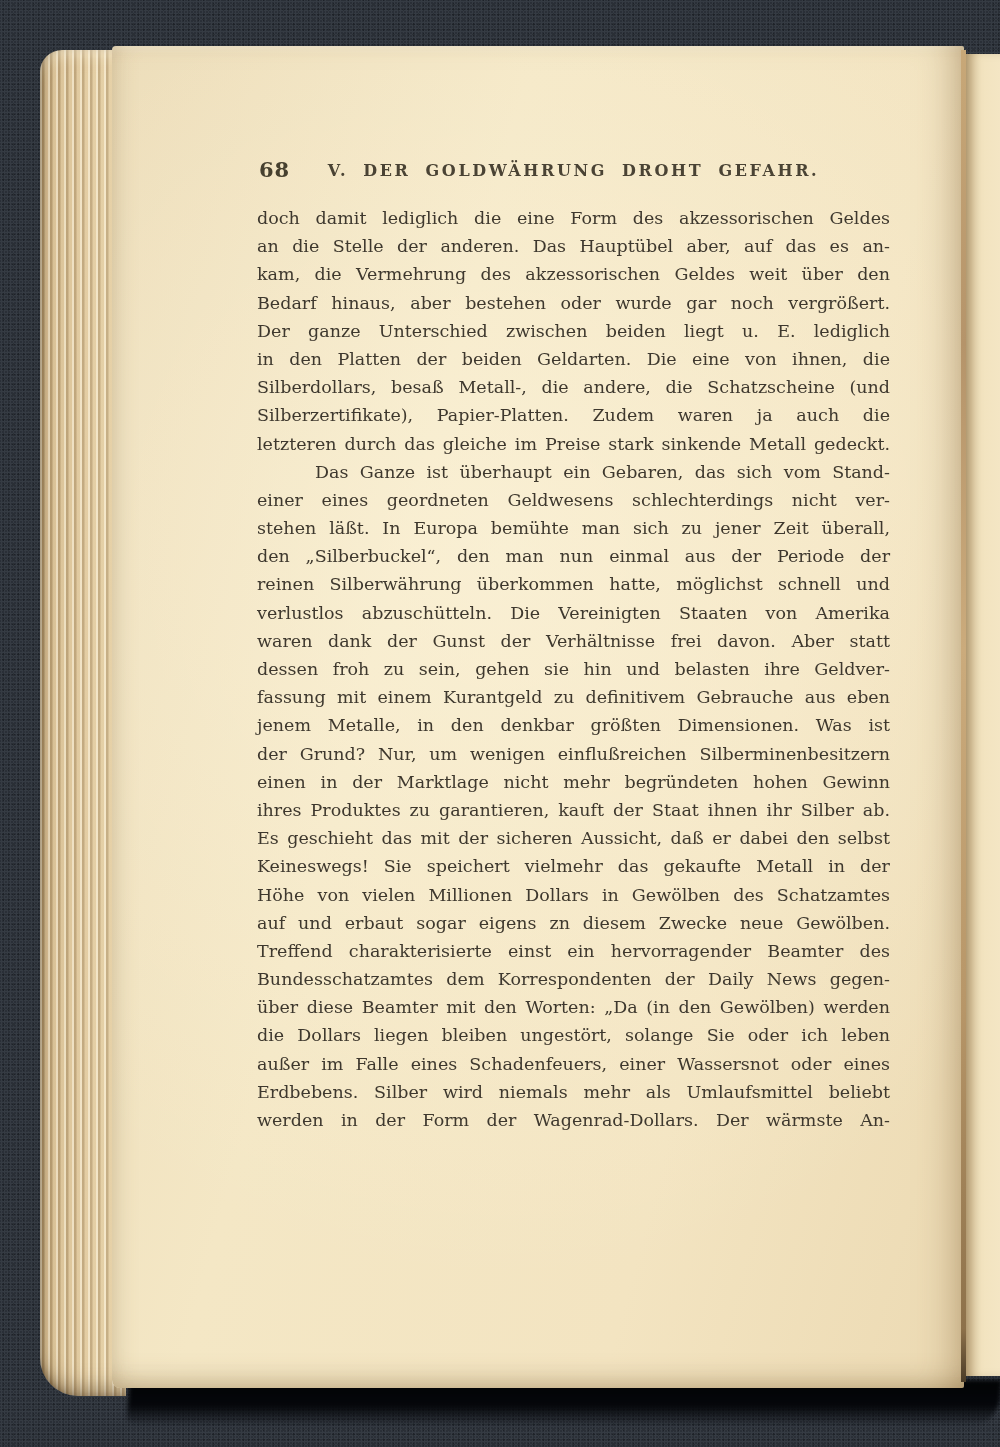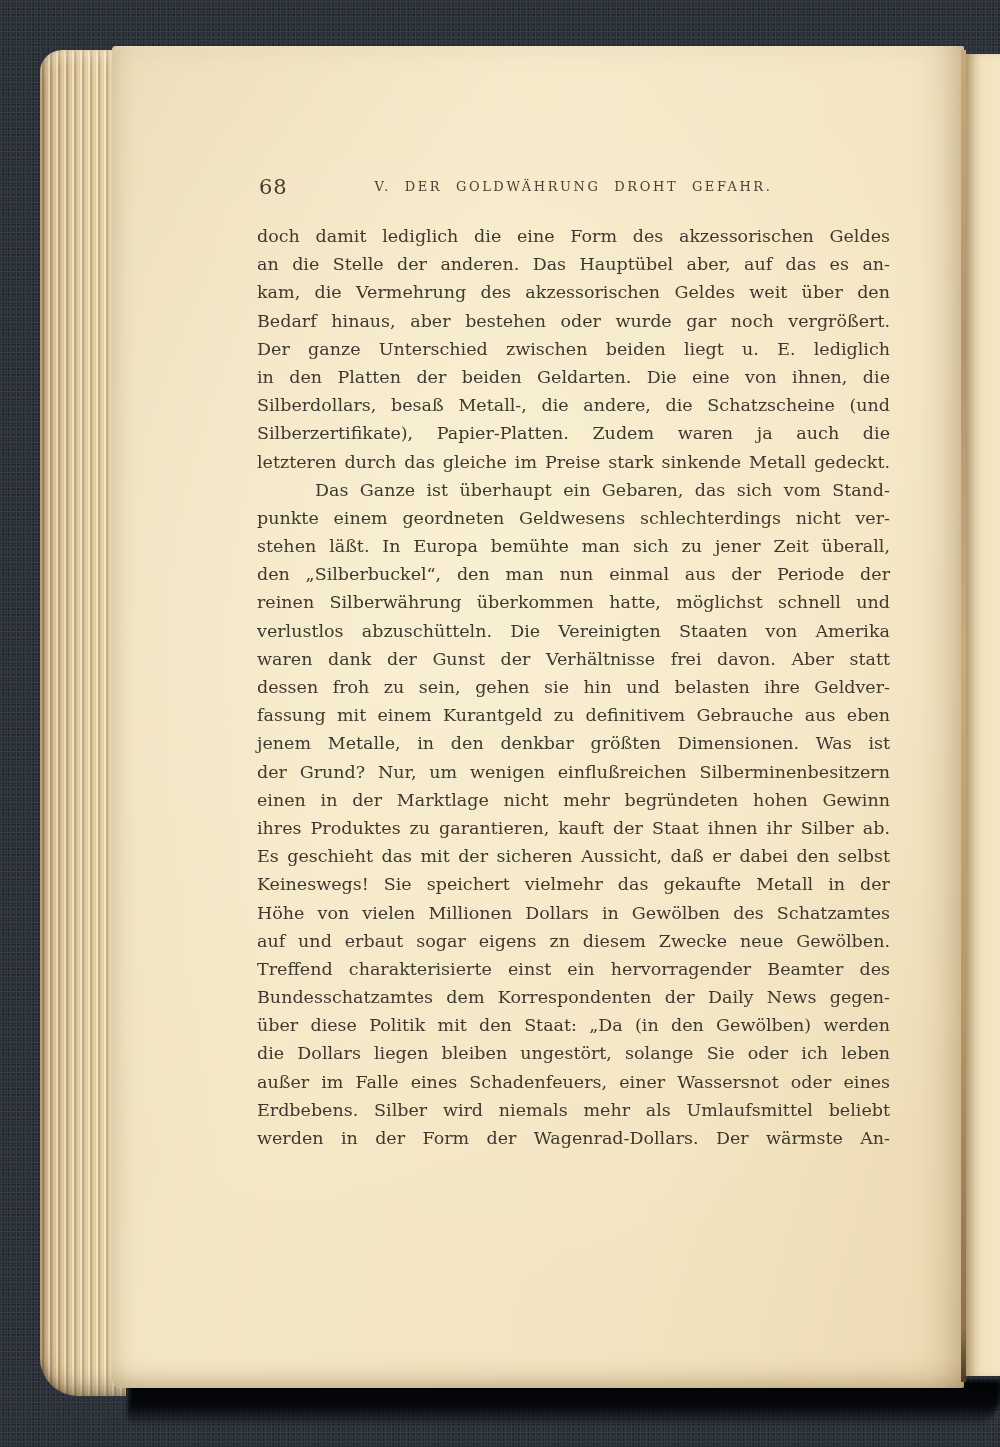--- a/index.html
+++ b/index.html
@@ -54,25 +54,25 @@
                #b79668 72%, #8d714a 96%, #4a3b27 100%); }
 
   
   .facing-page { position:absolute; left:966px; top:54px; width:34px; height:1322px;
     background:linear-gradient(90deg,#e4d0a6 0%, #f2e3bf 45%, #f4e6c4 100%);
     box-shadow:inset 10px 0 12px -6px rgba(110,82,44,.55); }
 
   
   .text-block { position:absolute; left:257px; top:157px; width:633px; color:#3f382d; }
 
-  .header-row { position:relative; height:30px; }
+  .header-row { position:relative; height:30px;font-weight:bold; }
   .page-number { position:absolute; left:2px; top:0; font-size:21px;
     letter-spacing:1px; color:#46402f; }
-  .running-header { text-align:center; padding-top:4px; font-size:13px;
-    letter-spacing:2.6px; word-spacing:7px; color:#4a4334;margin-top:18px; }
+  .running-header { text-align:center; padding-top:4px; font-size:16px;
+    letter-spacing:2.6px; word-spacing:7px; color:#4a4334; }
 
   .body-text { margin-top:17px; }
   .line { height:28.2px; line-height:28.2px; font-size:17.5px;
     text-align:justify; text-align-last:justify; white-space:normal;
     color:#3e382e; }
   .line.indent { padding-left:58px; }
 </style>
 </head>
 <body>
 
@@ -94,38 +94,38 @@
       <div class="line">doch damit lediglich die eine Form des akzessorischen Geldes</div>
       <div class="line">an die Stelle der anderen. Das Hauptübel aber, auf das es an-</div>
       <div class="line">kam, die Vermehrung des akzessorischen Geldes weit über den</div>
       <div class="line">Bedarf hinaus, aber bestehen oder wurde gar noch vergrößert.</div>
       <div class="line">Der ganze Unterschied zwischen beiden liegt u. E. lediglich</div>
       <div class="line">in den Platten der beiden Geldarten. Die eine von ihnen, die</div>
       <div class="line">Silberdollars, besaß Metall-, die andere, die Schatzscheine (und</div>
       <div class="line">Silberzertifikate), Papier-Platten. Zudem waren ja auch die</div>
       <div class="line">letzteren durch das gleiche im Preise stark sinkende Metall gedeckt.</div>
       <div class="line indent">Das Ganze ist überhaupt ein Gebaren, das sich vom Stand-</div>
-      <div class="line">punkte einem geordneten Geldwesens schlechterdings nicht ver-</div>
+      <div class="line">einer eines geordneten Geldwesens schlechterdings nicht ver-</div>
       <div class="line">stehen läßt. In Europa bemühte man sich zu jener Zeit überall,</div>
       <div class="line">den „Silberbuckel“, den man nun einmal aus der Periode der</div>
       <div class="line">reinen Silberwährung überkommen hatte, möglichst schnell und</div>
       <div class="line">verlustlos abzuschütteln. Die Vereinigten Staaten von Amerika</div>
       <div class="line">waren dank der Gunst der Verhältnisse frei davon. Aber statt</div>
       <div class="line">dessen froh zu sein, gehen sie hin und belasten ihre Geldver-</div>
       <div class="line">fassung mit einem Kurantgeld zu definitivem Gebrauche aus eben</div>
       <div class="line">jenem Metalle, in den denkbar größten Dimensionen. Was ist</div>
       <div class="line">der Grund? Nur, um wenigen einflußreichen Silberminenbesitzern</div>
       <div class="line">einen in der Marktlage nicht mehr begründeten hohen Gewinn</div>
       <div class="line">ihres Produktes zu garantieren, kauft der Staat ihnen ihr Silber ab.</div>
       <div class="line">Es geschieht das mit der sicheren Aussicht, daß er dabei den selbst</div>
       <div class="line">Keineswegs! Sie speichert vielmehr das gekaufte Metall in der</div>
       <div class="line">Höhe von vielen Millionen Dollars in Gewölben des Schatzamtes</div>
       <div class="line">auf und erbaut sogar eigens zn diesem Zwecke neue Gewölben.</div>
       <div class="line">Treffend charakterisierte einst ein hervorragender Beamter des</div>
       <div class="line">Bundesschatzamtes dem Korrespondenten der Daily News gegen-</div>
-      <div class="line">über diese Politik mit den Staat: „Da (in den Gewölben) werden</div>
+      <div class="line">über diese Beamter mit den Worten: „Da (in den Gewölben) werden</div>
       <div class="line">die Dollars liegen bleiben ungestört, solange Sie oder ich leben</div>
       <div class="line">außer im Falle eines Schadenfeuers, einer Wassersnot oder eines</div>
       <div class="line">Erdbebens. Silber wird niemals mehr als Umlaufsmittel beliebt</div>
       <div class="line">werden in der Form der Wagenrad-Dollars. Der wärmste An-</div>
     </div>
   </div>
 </div>
 
 </body></html>

